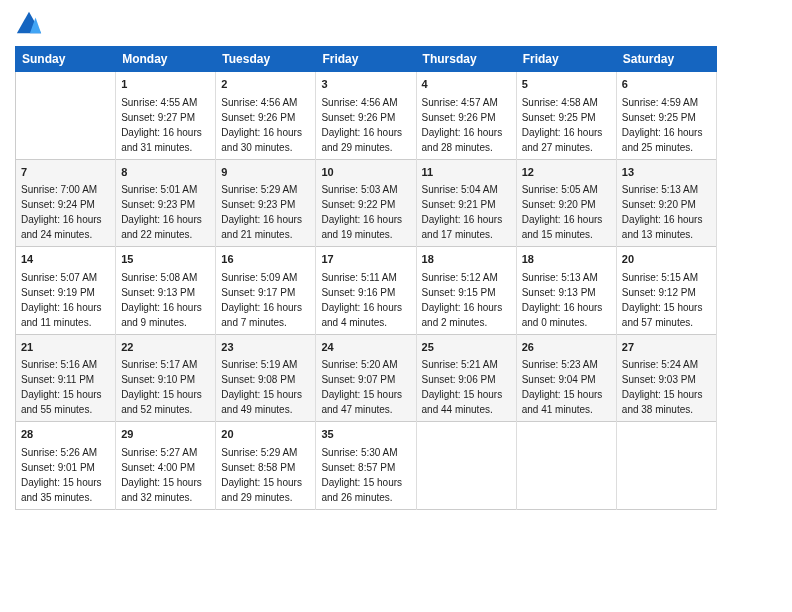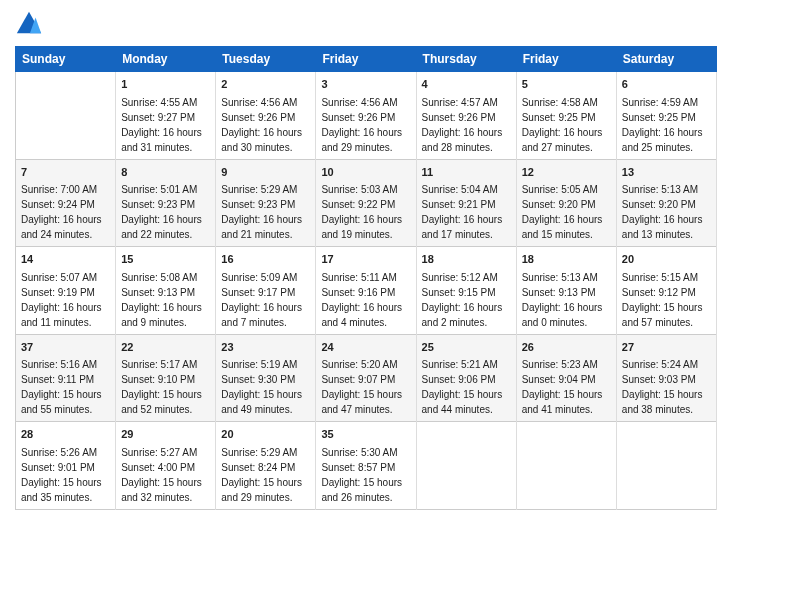--- a/index.html
+++ b/index.html
@@ -196,27 +196,27 @@
           </td>
           <td>
             <div class="cell-content"><span class="day-number">18</span><span>Sunrise: 5:13 AM</span><br><span>Sunset: 9:13 PM</span><br><span>Daylight: 16 hours</span><br><span>and 0 minutes.</span></div>
           </td>
           <td>
             <div class="cell-content"><span class="day-number">20</span><span>Sunrise: 5:15 AM</span><br><span>Sunset: 9:12 PM</span><br><span>Daylight: 15 hours</span><br><span>and 57 minutes.</span></div>
           </td>
         </tr>
         <tr>
           <td>
-            <div class="cell-content"><span class="day-number">37</span><span>Sunrise: 5:16 AM</span><br><span>Sunset: 9:11 PM</span><br><span>Daylight: 15 hours</span><br><span>and 55 minutes.</span></div>
+            <div class="cell-content"><span class="day-number">21</span><span>Sunrise: 5:16 AM</span><br><span>Sunset: 9:11 PM</span><br><span>Daylight: 15 hours</span><br><span>and 55 minutes.</span></div>
           </td>
           <td>
             <div class="cell-content"><span class="day-number">22</span><span>Sunrise: 5:17 AM</span><br><span>Sunset: 9:10 PM</span><br><span>Daylight: 15 hours</span><br><span>and 52 minutes.</span></div>
           </td>
           <td>
-            <div class="cell-content"><span class="day-number">23</span><span>Sunrise: 5:19 AM</span><br><span>Sunset: 9:30 PM</span><br><span>Daylight: 15 hours</span><br><span>and 49 minutes.</span></div>
+            <div class="cell-content"><span class="day-number">23</span><span>Sunrise: 5:19 AM</span><br><span>Sunset: 9:08 PM</span><br><span>Daylight: 15 hours</span><br><span>and 49 minutes.</span></div>
           </td>
           <td>
             <div class="cell-content"><span class="day-number">24</span><span>Sunrise: 5:20 AM</span><br><span>Sunset: 9:07 PM</span><br><span>Daylight: 15 hours</span><br><span>and 47 minutes.</span></div>
           </td>
           <td>
             <div class="cell-content"><span class="day-number">25</span><span>Sunrise: 5:21 AM</span><br><span>Sunset: 9:06 PM</span><br><span>Daylight: 15 hours</span><br><span>and 44 minutes.</span></div>
           </td>
           <td>
             <div class="cell-content"><span class="day-number">26</span><span>Sunrise: 5:23 AM</span><br><span>Sunset: 9:04 PM</span><br><span>Daylight: 15 hours</span><br><span>and 41 minutes.</span></div>
           </td>
@@ -225,21 +225,21 @@
           </td>
         </tr>
         <tr>
           <td>
             <div class="cell-content"><span class="day-number">28</span><span>Sunrise: 5:26 AM</span><br><span>Sunset: 9:01 PM</span><br><span>Daylight: 15 hours</span><br><span>and 35 minutes.</span></div>
           </td>
           <td>
             <div class="cell-content"><span class="day-number">29</span><span>Sunrise: 5:27 AM</span><br><span>Sunset: 4:00 PM</span><br><span>Daylight: 15 hours</span><br><span>and 32 minutes.</span></div>
           </td>
           <td>
-            <div class="cell-content"><span class="day-number">20</span><span>Sunrise: 5:29 AM</span><br><span>Sunset: 8:24 PM</span><br><span>Daylight: 15 hours</span><br><span>and 29 minutes.</span></div>
+            <div class="cell-content"><span class="day-number">20</span><span>Sunrise: 5:29 AM</span><br><span>Sunset: 8:58 PM</span><br><span>Daylight: 15 hours</span><br><span>and 29 minutes.</span></div>
           </td>
           <td>
             <div class="cell-content"><span class="day-number">35</span><span>Sunrise: 5:30 AM</span><br><span>Sunset: 8:57 PM</span><br><span>Daylight: 15 hours</span><br><span>and 26 minutes.</span></div>
           </td>
           <td></td>
           <td></td>
           <td></td>
         </tr>
       </tbody>
   </table>

